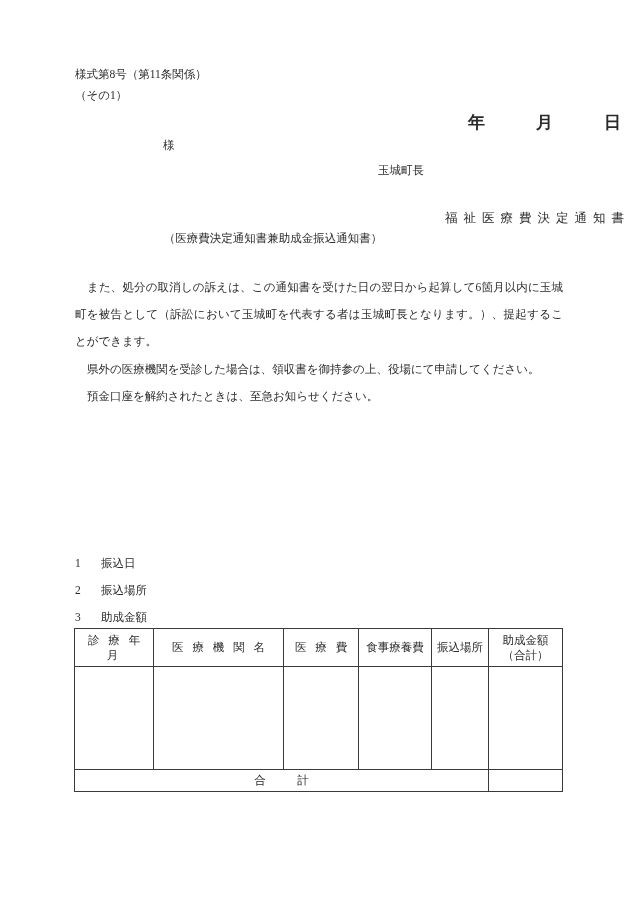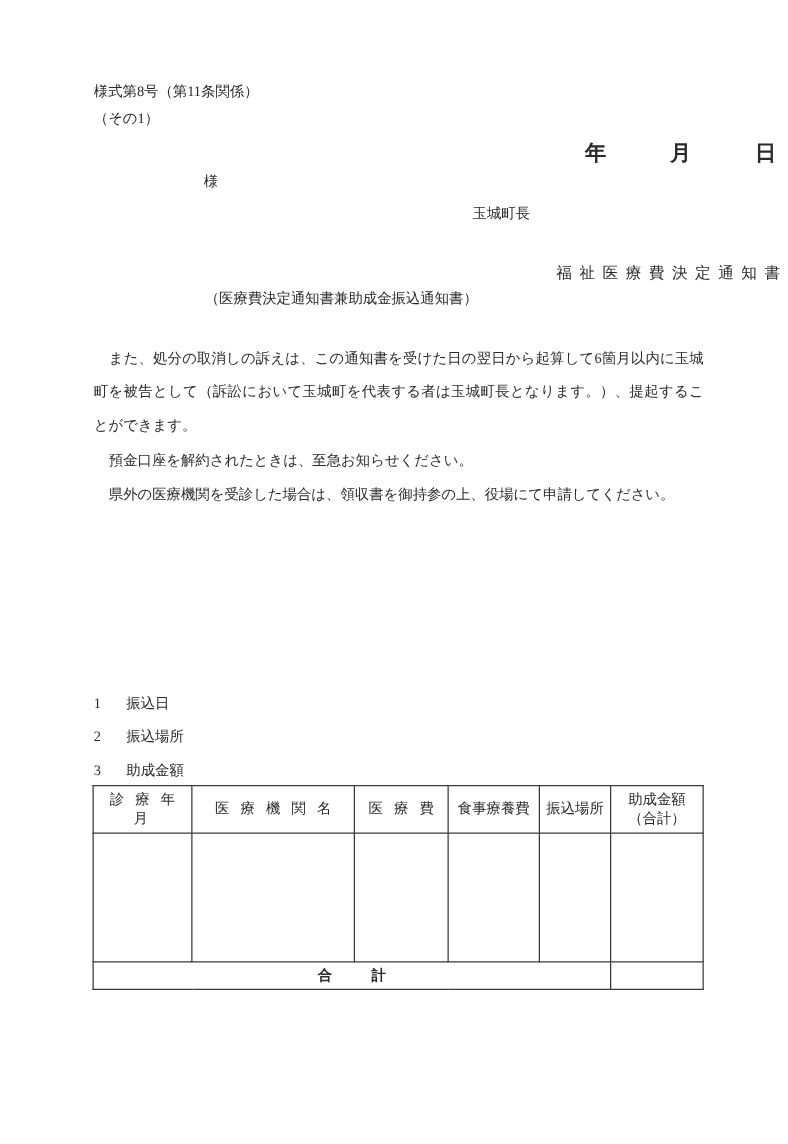--- a/index.html
+++ b/index.html
@@ -145,21 +145,20 @@
   }
   .grant-table thead th {
     height: 37px;
     line-height: 15px;
   }
   .grant-table tbody td.body-cell {
     height: 102px;
   }
   .grant-table tfoot td {
     height: 21px;
-    font-weight: bold;
   }
   .sp-mid  { letter-spacing: 3px; text-indent: 3px; }
   .th-two-line { line-height: 14px; }
   .total-label { letter-spacing: 10px; text-indent: 10px; }
 </style>
 </head>
 <body>
 
 <div class="page">
 
@@ -167,22 +166,22 @@
   <div class="form-sub">（その1）</div>
   <div class="date-line">年　　　月　　　日</div>
   <div class="addressee">様</div>
   <div class="issuer">玉城町長</div>
 
   <div class="doc-title">福祉医療費決定通知書</div>
   <div class="doc-subtitle">（医療費決定通知書兼助成金振込通知書）</div>
 
   <div class="body-text">
     <p class="para">また、処分の取消しの訴えは、この通知書を受けた日の翌日から起算して6箇月以内に玉城町を被告として（訴訟において玉城町を代表する者は玉城町長となります。）、提起することができます。</p>
+    <p class="para nowrap-line">県外の医療機関を受診した場合は、領収書を御持参の上、役場にて申請してください。</p>
     <p class="para nowrap-line">預金口座を解約されたときは、至急お知らせください。</p>
-    <p class="para nowrap-line">県外の医療機関を受診した場合は、領収書を御持参の上、役場にて申請してください。</p>
   </div>
 
   <div class="num-list">
     <div class="num-item">
       <span class="num-idx">1</span>
       <span>振込日</span>
     </div>
     <div class="num-item">
       <span class="num-idx">2</span>
       <span>振込場所</span>

